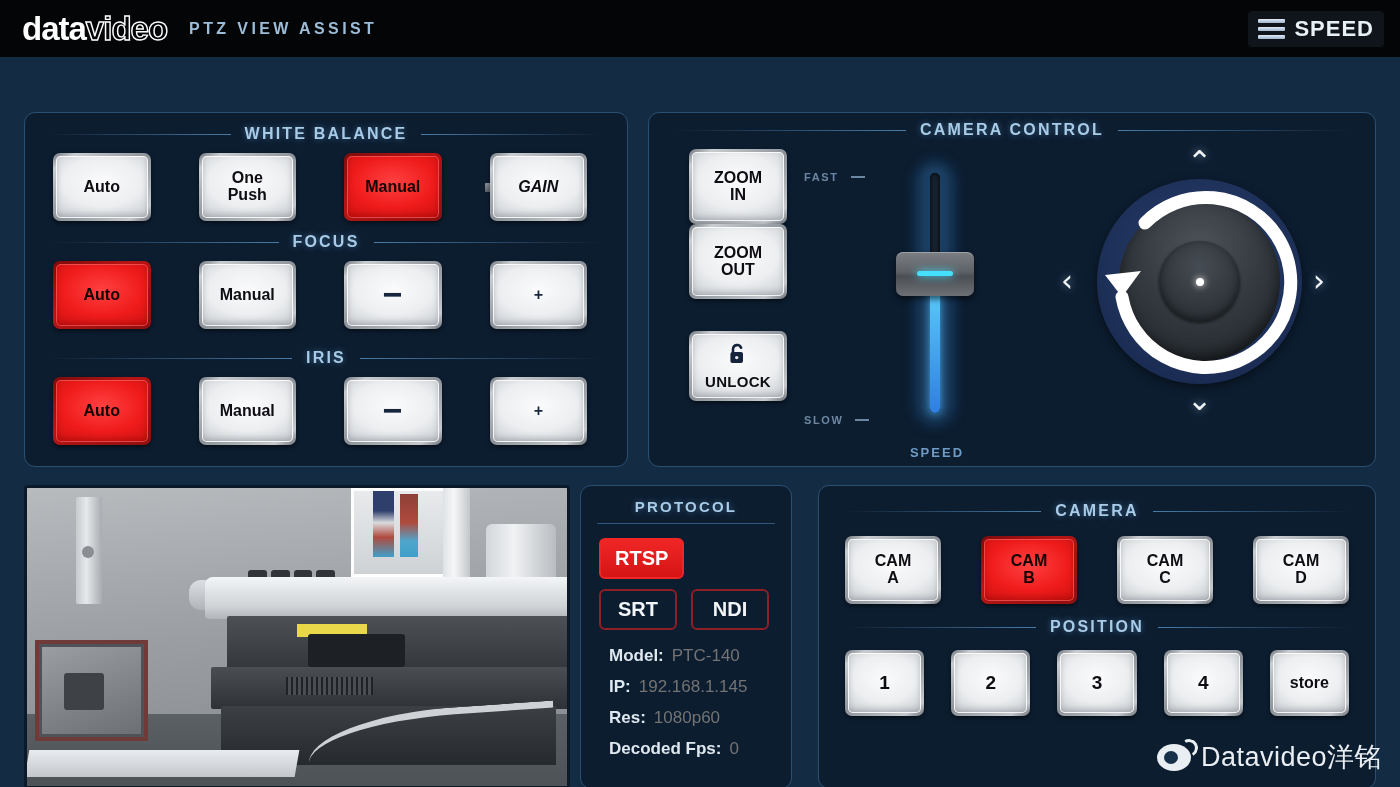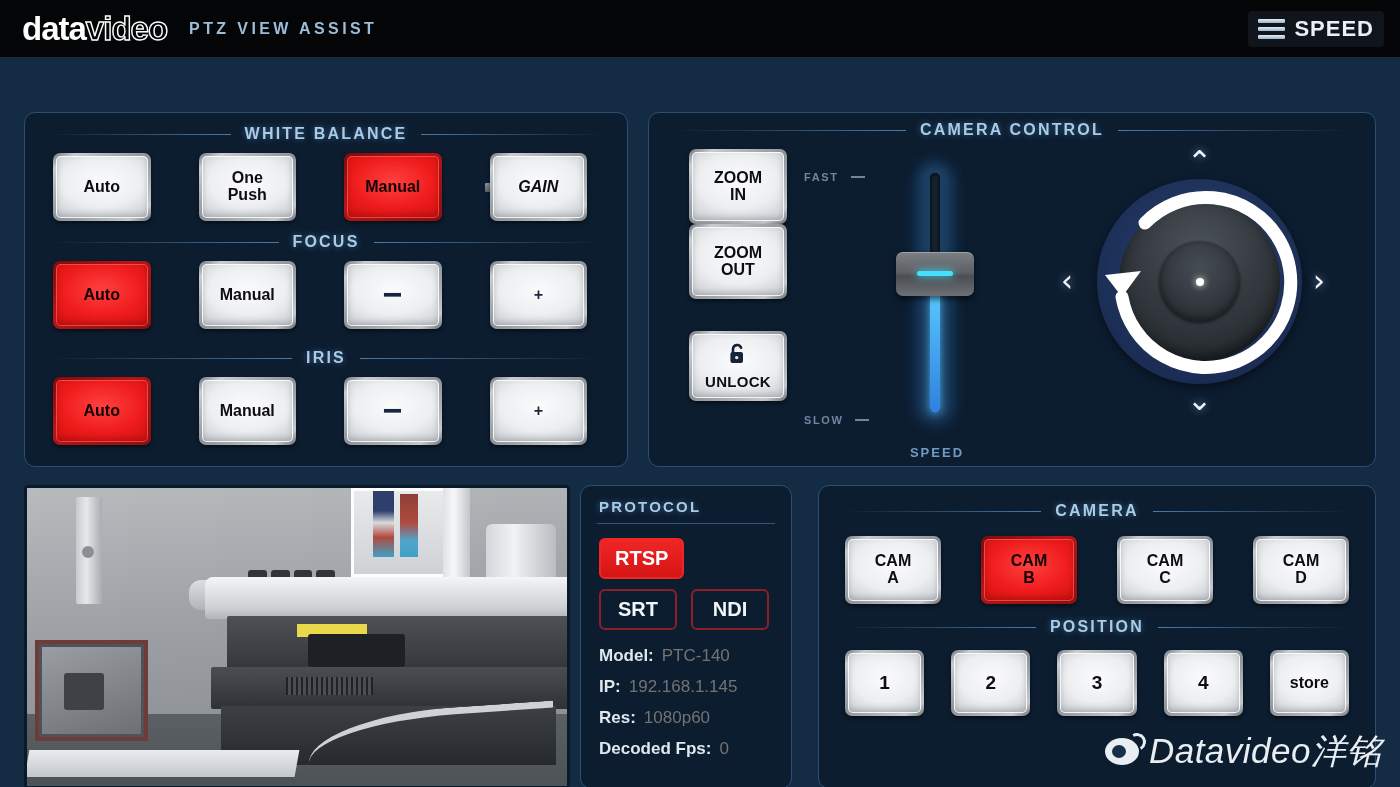--- a/index.html
+++ b/index.html
@@ -369,21 +369,21 @@
     cursor: pointer;
     color: #f2f5f8;
     background: transparent;
     border: 2px solid #8c2026;
   }
   .proto-btn.active {
     background: linear-gradient(#f02626,#d51414);
     border-color: #f02626;
     color: #fff;
   }
-  .proto-info { padding: 16px 18px 0; }
+  .proto-info { padding: 16px 28px 0; }
   .proto-line {
     display: flex; align-items: baseline; gap: 8px;
     margin-bottom: 11px;
     font-size: 17px;
   }
   .proto-line .k { color: #dfe7ef; font-weight: bold; }
   .proto-line .v { color: #737373; }
 
   
   .cam-head { padding: 16px 26px 0; }
@@ -414,21 +414,21 @@
   }
   .weibo-eye:after {
     content:''; position:absolute; left: 23px; top: -5px;
     width: 12px; height: 12px;
     border-radius: 50% 50% 50% 0;
     border: 3px solid #e9eef3;
     border-left-color: transparent;
     border-bottom-color: transparent;
     transform: rotate(15deg);
   }
-  .wm-text { color: #e9eef3; font-size: 35px; letter-spacing: .5px; font-style: italic; }
+  .wm-text { color: #e9eef3; font-size: 27px; letter-spacing: .5px; }
 </style>
 </head>
 <body>
 
 <div class="header">
   <div class="logo">
     <span class="data">data</span>
       <span class="video">video</span>
   </div>
   <div class="app-title">PTZ VIEW ASSIST</div>
@@ -613,21 +613,21 @@
       <div class="v-frame">
         <div class="v-frame-in"></div>
       </div>
       <div class="v-paper"></div>
       <div class="v-cable"></div>
     </div>
   </div>
 
   <div class="panel" id="panel-protocol">
     <div class="proto-head">
-      <div class="sec-title sm" style="">PROTOCOL</div>
+      <div class="sec-title sm" style="text-align:center;">PROTOCOL</div>
     </div>
     <div class="proto-divider"></div>
     <div class="proto-btns">
       <div class="proto-btn active">RTSP</div>
       <div class="proto-btn">SRT</div>
       <div class="proto-btn">NDI</div>
     </div>
     <div class="proto-info">
       <div class="proto-line">
         <span class="k">Model:</span>

